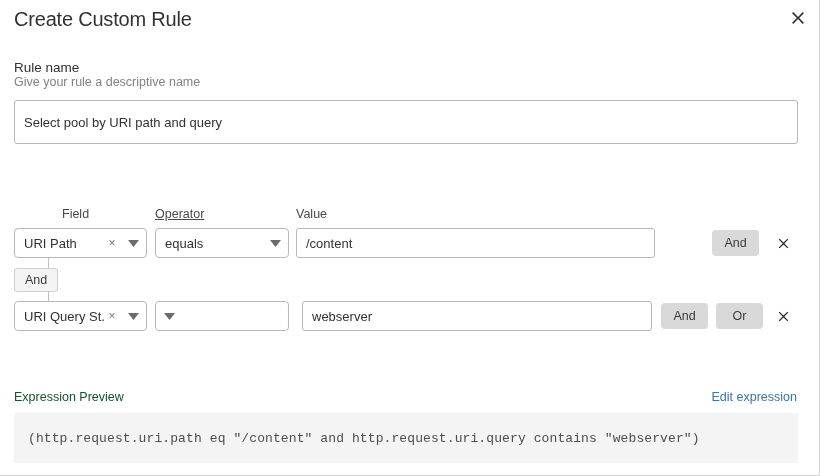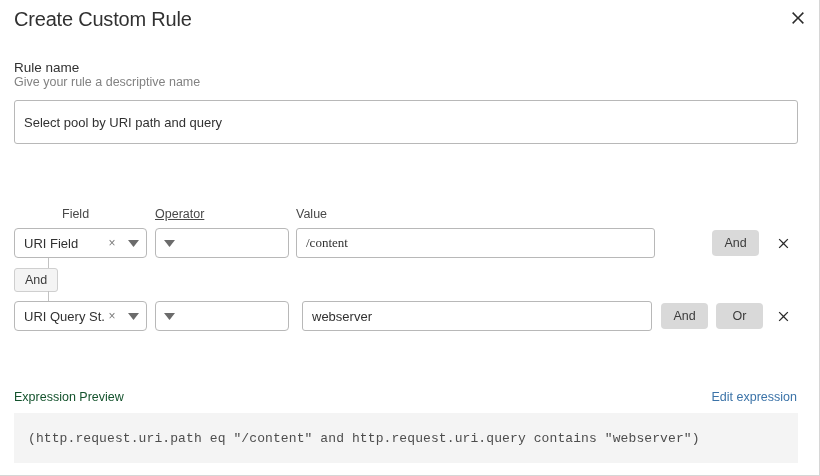--- a/index.html
+++ b/index.html
@@ -140,21 +140,21 @@
     flex: 0 0 auto;
     width: 26px;
     display: flex;
     align-items: center;
     justify-content: center;
     cursor: pointer;
   }
   .caret svg { display: block; }
 
   .value-input { top: 0; height: 30px; }
-  .value-input-1 { left: 296px; width: 359px; font-family: Liberation Serif, serif; }
+  .value-input-1 { left: 296px; width: 359px; }
   .value-input-2 { left: 302px; width: 350px; }
 
   
   .chip {
     position: absolute;
     box-sizing: border-box;
     height: 26px;
     min-width: 47px;
     top: 2px;
     background: #d9d9d9;
@@ -268,30 +268,31 @@
   <div class="label-muted rule-name-help">Give your rule a descriptive name</div>
   <input class="text-input rule-name-input" type="text" value="Select pool by URI path and query" style="">
 
 
   <div class="label-muted col-label lbl-field">Field</div>
   <div class="label-muted col-label lbl-operator">Operator</div>
   <div class="label-muted col-label lbl-value">Value</div>
 
   <div class="cond-row row1">
     <div class="select-box select-field">
-      <span class="select-text">URI Field</span>
+      <span class="select-text">URI Path</span>
       <span class="clear-x">×</span>
       <span class="caret">
         <svg width="11" height="7" viewBox="0 0 11 7">
             <path d="M0 0 L11 0 L5.5 7 Z" fill="#6b6b6b"></path>
           </svg>
       </span>
     </div>
 
     <div class="select-box select-operator">
+      <span class="select-text">equals</span>
       <span class="caret">
         <svg width="11" height="7" viewBox="0 0 11 7">
             <path d="M0 0 L11 0 L5.5 7 Z" fill="#6b6b6b"></path>
           </svg>
       </span>
     </div>
 
     <input class="text-input value-input value-input-1" type="text" value="/content" style="">
 
     <button class="chip chip-and-1">And</button>

